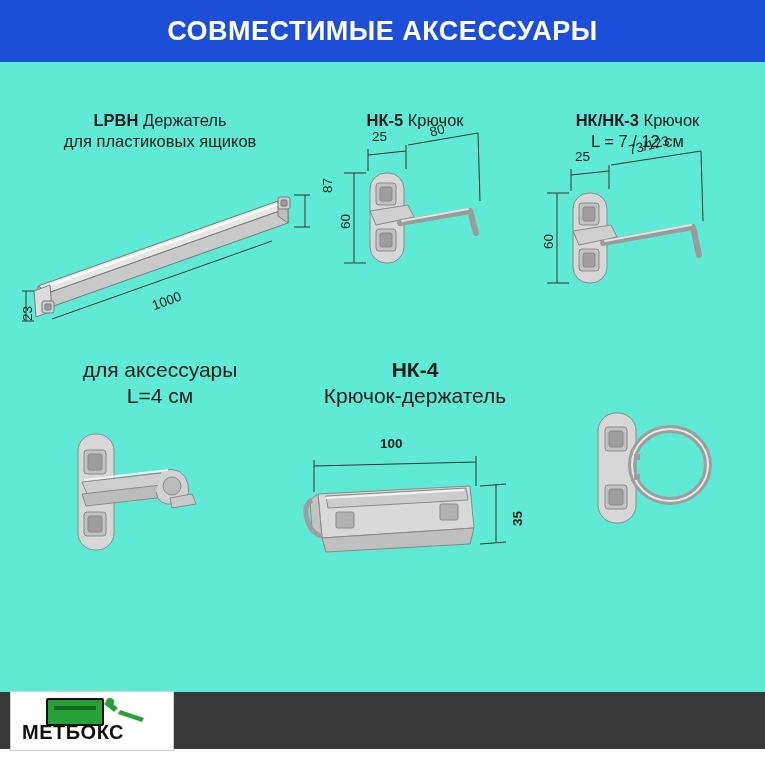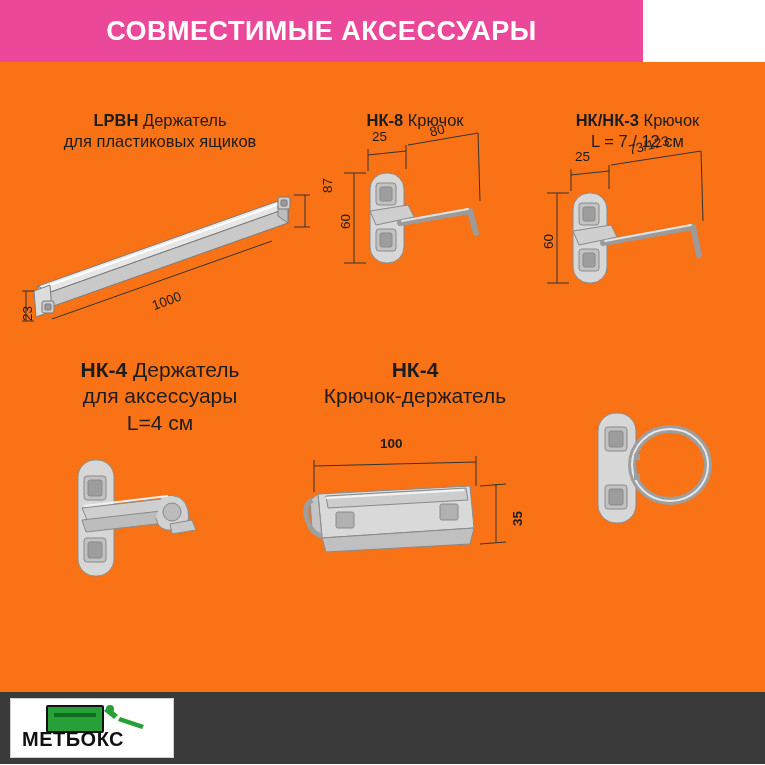--- a/index.html
+++ b/index.html
@@ -18,43 +18,43 @@
     position: relative;
     width: 765px;
     height: 765px;
     background: #ffffff;
   }
 
   
   .header {
     position: absolute;
     left: 0; top: 0;
-    width: 643px;
+    width: 765px;
     height: 62px;
-    background: #ec4899;
+    background: #1d4ed8;
     display: flex;
     align-items: center;
     justify-content: center;
   }
   .header-title {
     color: #ffffff;
     font-size: 27px;
     font-weight: bold;
     letter-spacing: 0.5px;
     text-transform: uppercase;
     text-align: center;
   }
 
   
   .content {
     position: absolute;
     left: 0; top: 62px;
     width: 765px;
     height: 630px;
-    background: #f97316;
+    background: #5eead4;
   }
   .cell {
     position: absolute;
   }
   .caption {
     text-align: center;
     color: #1c1c1c;
     line-height: 1.25;
   }
   .caption .code {
@@ -87,21 +87,21 @@
     transform-origin: left top;
   }
 
   svg { display: block; overflow: visible; }
 
   
   .footer {
     position: absolute;
     left: 0; top: 692px;
     width: 765px;
-    height: 72px;
+    height: 57px;
     background: #3a3a3a;
     display: flex;
     align-items: center;
   }
   .logo {
     margin-left: 10px;
     width: 162px;
     height: 58px;
     background: #ffffff;
     border: 1px solid #d0d0d0;
@@ -203,21 +203,21 @@
           </g>
         </svg>
         <div class="dim-label rot90" style="left:300px; top:42px;">87</div>
         <div class="dim-label rot-rail" style="left:130px; top:148px;">1000</div>
         <div class="dim-label rot90" style="left:0px; top:170px;">23</div>
       </div>
     </div>
 
     <div class="cell" style="left:310px; top:48px; width:210px;">
       <div class="caption cap-small">
-        <span class="code">НК-8</span>
+        <span class="code">НК-5</span>
         <span>Крючок</span>
       </div>
 
       <div class="art" style="height:200px;">
         <svg width="210" height="190" viewBox="0 0 210 190">
 
           <g stroke="#8a8a8a" stroke-width="1">
             <rect x="60" y="42" width="34" height="90" rx="16" fill="#d7d7d7"></rect>
             <rect x="66" y="52" width="20" height="22" rx="3" fill="#c2c2c2"></rect>
             <rect x="70" y="56" width="12" height="14" rx="2" fill="#9d9d9d"></rect>
@@ -289,24 +289,20 @@
           </g>
         </svg>
         <div class="dim-label" style="left:50px; top:-2px;">25</div>
         <div class="dim-label rot-small" style="left:102px; top:-8px;">73/123</div>
         <div class="dim-label rot90" style="left:16px; top:98px;">60</div>
       </div>
     </div>
 
     <div class="cell" style="left:20px; top:295px; width:280px;">
       <div class="caption cap-big">
-        <div>
-          <span class="code">НК-4</span>
-          <span>Держатель</span>
-        </div>
         <div>для аксессуары</div>
         <div>L=4 см</div>
       </div>
 
       <div class="art" style="height:190px; margin-top:14px;">
         <svg width="280" height="180" viewBox="0 0 280 180">
           <g stroke="#8a8a8a" stroke-width="1">
 
             <rect x="58" y="10" width="36" height="116" rx="17" fill="#d7d7d7"></rect>
             <rect x="64" y="26" width="22" height="24" rx="3" fill="#c2c2c2"></rect>

